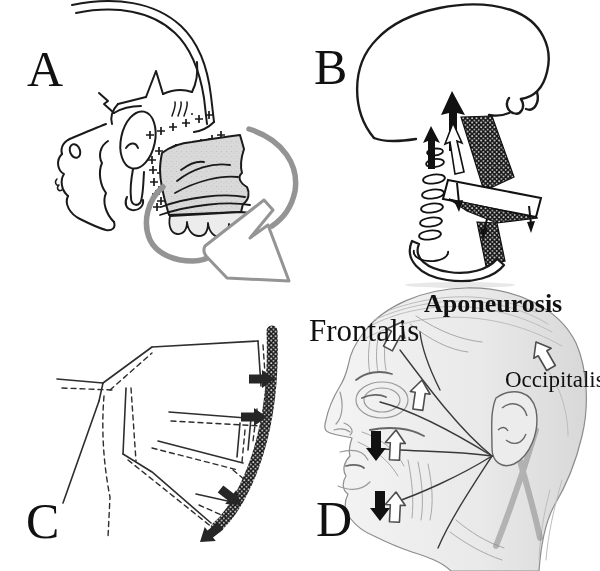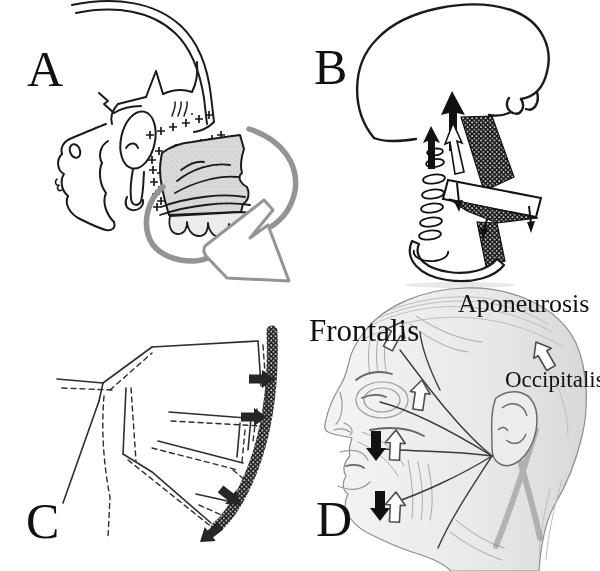--- a/index.html
+++ b/index.html
@@ -4,21 +4,21 @@
 <style>
   html,body{margin:0;padding:0;background:#fff;}
   #fig{position:relative;width:600px;height:571px;background:#fff;overflow:hidden;
        font-family:"Liberation Serif","DejaVu Serif",serif;}
   .panel{position:absolute;}
   .letter{position:absolute;font-size:50px;color:#111;line-height:1;
           font-family:"Liberation Serif","DejaVu Serif",serif;}
   .anno{position:absolute;color:#111;white-space:nowrap;
         font-family:"Liberation Serif","DejaVu Serif",serif;}
   #lbl-frontalis{left:309px;top:313px;font-size:31px;}
-  #lbl-aponeurosis{left:458px;top:289px;font-size:26px;}
+  #lbl-aponeurosis{left:424px;top:289px;font-size:26px;font-weight:bold;}
   #lbl-occipitalis{left:505px;top:367px;font-size:23px;}
   #letter-a{left:27px;top:44px;}
   #letter-b{left:314px;top:42px;}
   #letter-c{left:26px;top:496px;}
   #letter-d{left:316px;top:494px;}
   svg{display:block;}
 </style>
 </head>
 <body>
 

